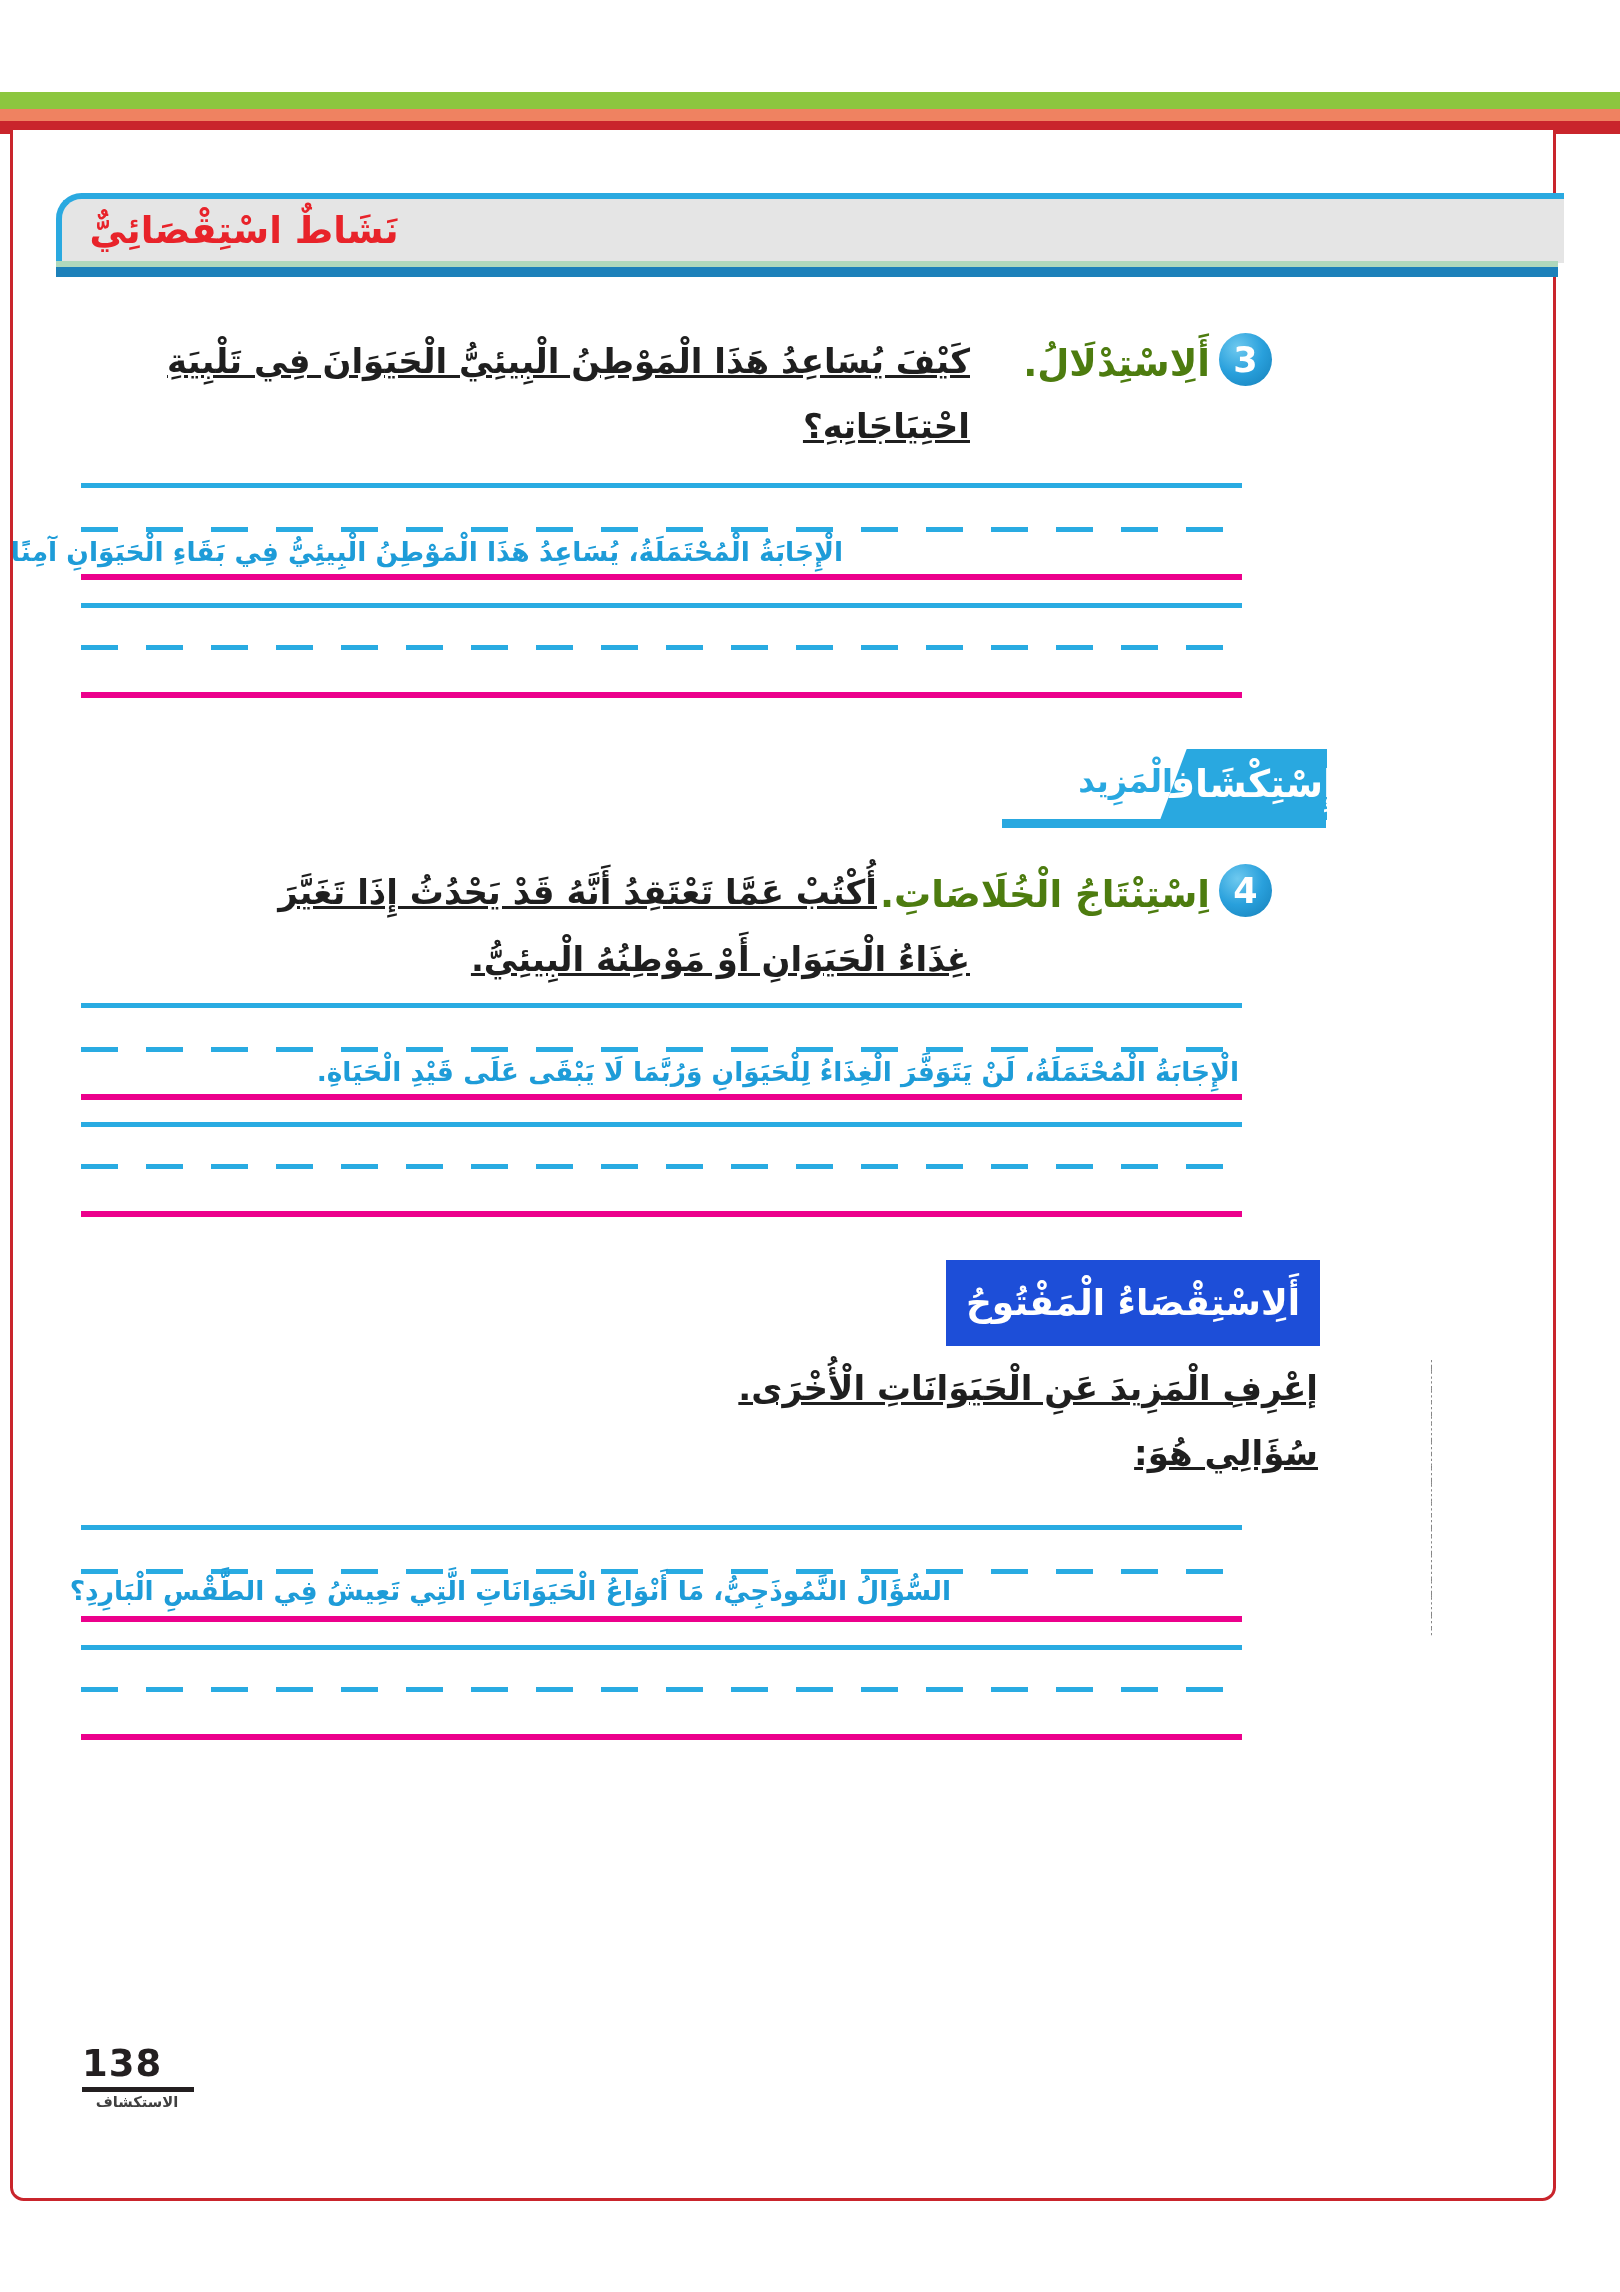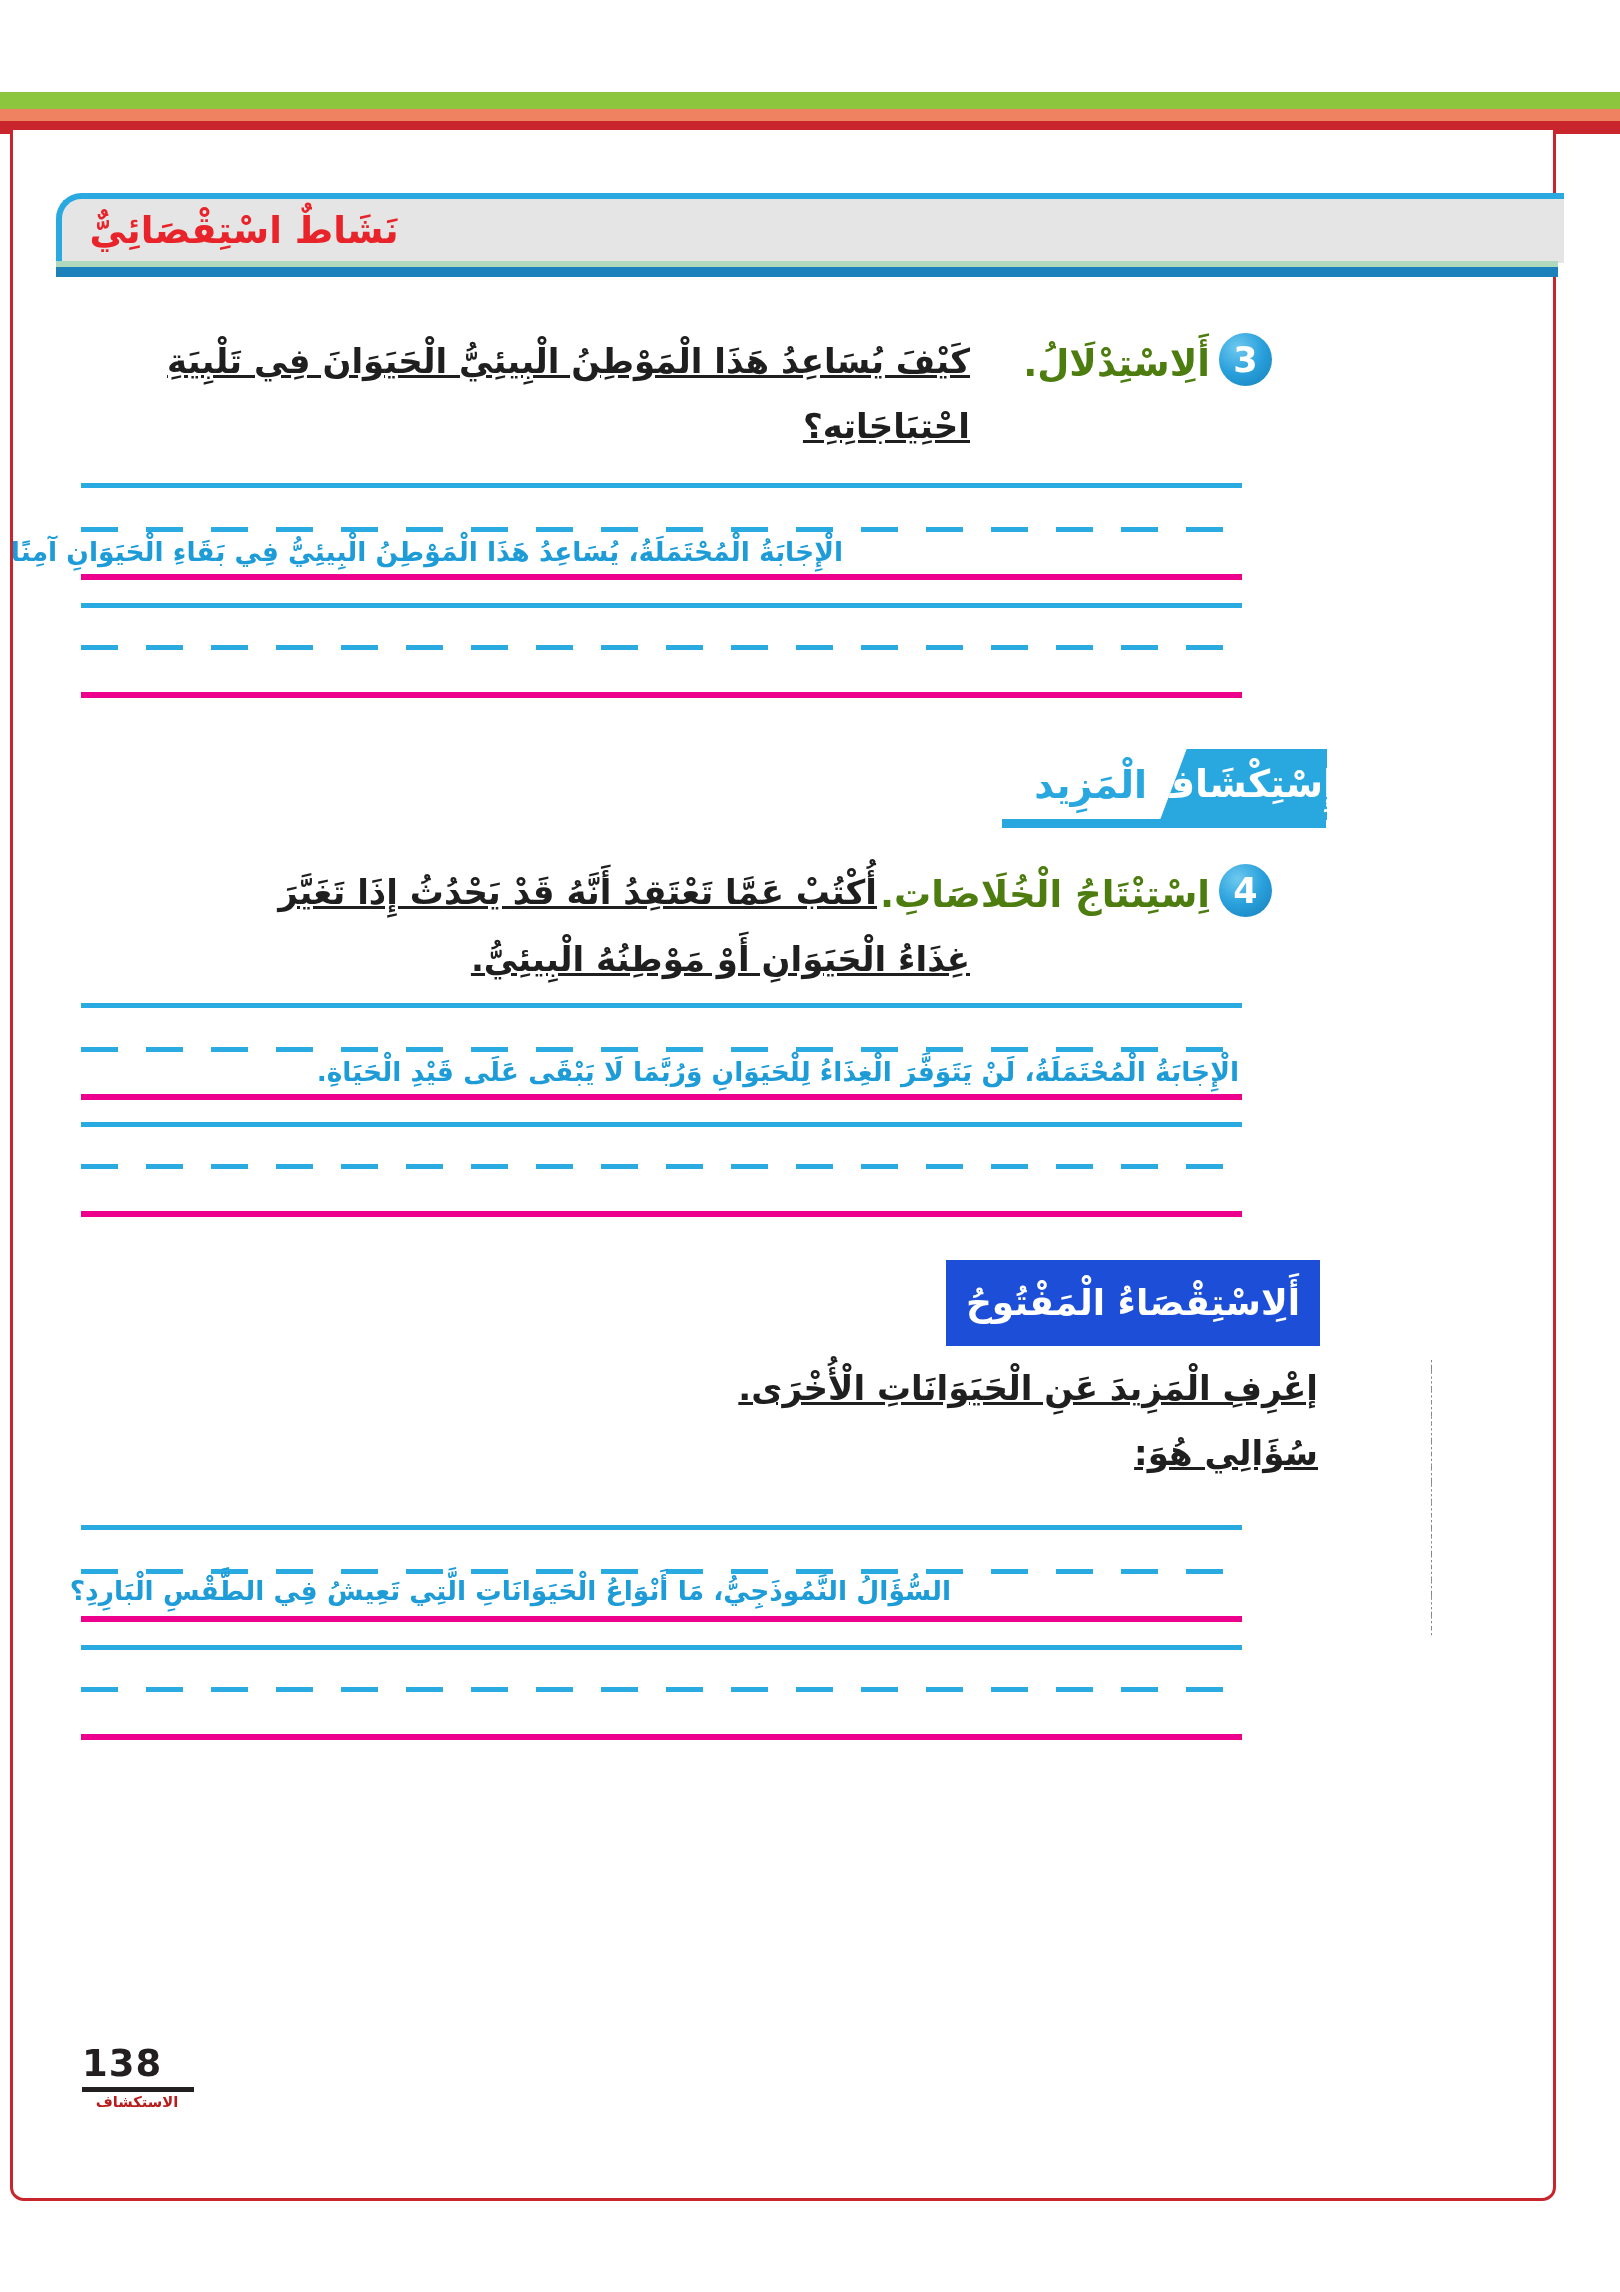--- a/index.html
+++ b/index.html
@@ -25,31 +25,31 @@
   .q-text{direction:rtl;text-align:right;font-size:34px;font-weight:bold;color:#1f1f1f;line-height:1.45;white-space:nowrap;text-decoration:underline;}
   
   .line{left:81px;width:1161px;}
   .line-solid{height:4.9px;background:#29abe2;}
   .line-dash{height:4.9px;background:repeating-linear-gradient(90deg,#29abe2 0 37px,transparent 37px 65px);}
   .line-magenta{height:5.9px;background:#ec008c;}
   .answer-text{direction:rtl;text-align:right;font-size:26.5px;font-weight:bold;color:#1e9cd8;line-height:1.4;white-space:nowrap;}
   
   .explore-box{left:1160px;top:749px;width:167px;height:71px;background:#29a8e0;clip-path:polygon(16% 0,100% 0,100% 100%,0 100%);display:flex;align-items:center;justify-content:center;}
   .explore-box-label{direction:rtl;color:#ffffff;font-size:38px;font-weight:bold;line-height:1.3;}
-  .explore-tail{left:1010px;top:761px;width:137px;direction:rtl;text-align:right;color:#29a8e0;font-size:38px;font-weight:bold;line-height:1.3;white-space:nowrap;}
+  .explore-tail{left:1036px;top:761px;width:137px;direction:rtl;text-align:right;color:#29a8e0;font-size:32px;font-weight:bold;line-height:1.3;white-space:nowrap;}
   .explore-underline{left:1002px;top:819px;width:324px;height:8.8px;background:#29a8e0;}
   
   .open-box{left:946px;top:1260px;width:374px;height:86px;background:#1d4ed8;display:flex;align-items:center;justify-content:center;}
   .open-box-label{direction:rtl;color:#ffffff;font-size:36px;font-weight:bold;line-height:1.3;white-space:nowrap;}
   
   .side-micro{left:1429px;top:1360px;height:534px;writing-mode:vertical-rl;font-size:7.8px;letter-spacing:1px;color:#555555;white-space:nowrap;}
   
   .footer-num{left:82px;top:2042px;font-size:37px;font-weight:bold;color:#231f20;line-height:1.2;letter-spacing:1px;}
   .footer-line{left:82px;top:2087px;width:112px;height:4.9px;background:#231f20;}
-  .footer-label{left:76px;top:2092px;width:122px;direction:rtl;text-align:center;font-size:14.7px;font-weight:bold;color:#b91c1c;line-height:1.4;white-space:nowrap;}
+  .footer-label{left:76px;top:2092px;width:122px;direction:rtl;text-align:center;font-size:14.7px;font-weight:bold;color:#404040;line-height:1.4;white-space:nowrap;}
 </style>
 </head>
 <body>
 
 <div class="abs stripe-green"></div>
 <div class="abs stripe-salmon"></div>
 <div class="abs stripe-red"></div>
 
 <div class="abs page-frame"></div>
 

